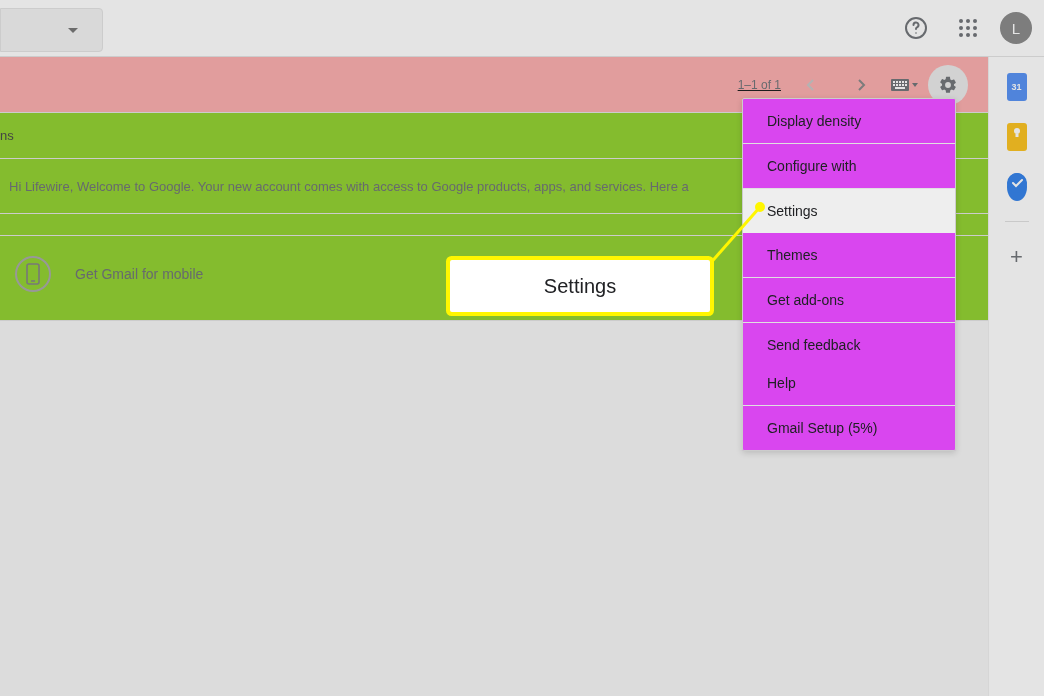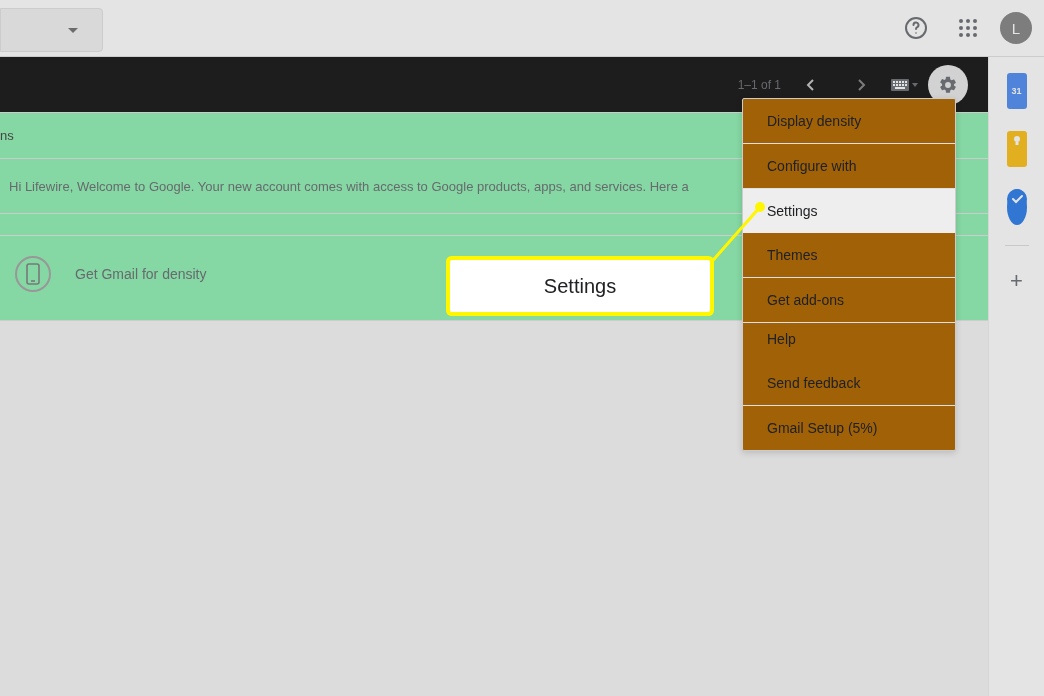--- a/index.html
+++ b/index.html
@@ -9,45 +9,45 @@
   .dim-overlay { position: absolute; top: 0; left: 0; width: 100%; height: 696px; background: rgba(130,130,130,0.22); z-index: 50; pointer-events: none;}
   
   .header { position: absolute; top: 0; left: 0; right: 0; height: 57px; background: #fff; border-bottom: 1px solid #e0e0e0; display: flex; align-items: center; justify-content: flex-end; padding: 0 12px; }
   .header-right { display: flex; align-items: center; gap: 12px; }
   .header-icon-btn { width: 40px; height: 40px; border-radius: 50%; display: flex; align-items: center; justify-content: center; background: transparent; }
   .avatar { width: 32px; height: 32px; border-radius: 50%; background: #7b7b7b; display: flex; align-items: center; justify-content: center; color: #fff; font-size: 15px; }
 
   .top-left-button { position: absolute; left: 0; top: 8px; width: 103px; height: 44px; background:#f1f1f1; border:1px solid #e0e0e0; border-radius: 0 4px 4px 0; display:flex; align-items:center; justify-content:flex-end; padding-right:24px;}
   .triangle-down { width:0; height:0; border-left:5px solid transparent; border-right:5px solid transparent; border-top:5px solid #666; }
 
-  .toolbar { position: absolute; top: 57px; left: 0; right: 56px; height: 56px; background: #000000; display: flex; align-items: center; justify-content: flex-end; padding: 0 20px; border-bottom: 1px solid #e0e0e0;}
+  .toolbar { position: absolute; top: 57px; left: 0; right: 56px; height: 56px; background: #fca5a5; display: flex; align-items: center; justify-content: flex-end; padding: 0 20px; border-bottom: 1px solid #e0e0e0; text-decoration: underline;}
   .toolbar-right { display: flex; align-items: center; gap: 10px; color: #5f6368; font-size: 12px;}
   .nav-arrow { width: 40px; height: 40px; display:flex; align-items:center; justify-content:center; color:#b0b0b0;}
   .gear-btn { width: 40px; height: 40px; border-radius:50%; background:#e8e8e8; display:flex; align-items:center; justify-content:center; }
 
-  .content { position:absolute; top:113px; left:0; right:56px; background:#86efac; }
+  .content { position:absolute; top:113px; left:0; right:56px; background:#84cc16; }
   .row-top { height: 46px; border-bottom:1px solid #e0e0e0; display:flex; align-items:center; padding-left:0px; font-size:13px; color:#333;}
   .row-mail { height: 55px; border-bottom:1px solid #e0e0e0; display:flex; align-items:center; padding-left:9px; font-size:13px; color:#5f6368;}
   .row-gap { height: 22px; border-bottom:1px solid #e0e0e0;}
   .list-row { height: 60px; display:flex; align-items:center; padding-left:15px; color:#5f6368; font-size:14px;}
   .list-row + .list-row { }
   .list-icon { width:36px; height:36px; border-radius:50%; border:2px solid #9e9e9e; display:flex; align-items:center; justify-content:center; margin-right:24px; color:#5f6368;}
   .list-wrap { border-bottom:1px solid #e0e0e0; padding: 8px 0 16px 0;}
 
   
   .sidepanel { position:absolute; right:0; top:57px; width:56px; height:640px; background:#fff; border-left:1px solid #eee; display:flex; flex-direction:column; align-items:center; padding-top:16px; gap:22px;}
-  .sidepanel-icon { width:20px; height:36px; border-radius:3px; }
+  .sidepanel-icon { width:20px; height:28px; border-radius:3px; }
   .calendar-icon { background:#4285f4; position:relative; display:flex; align-items:center; justify-content:center; color:white; font-size:9px; font-weight:bold;}
   .keep-icon { background:#fbbc04; }
   .tasks-icon { background:#1a73e8; border-radius:50%;}
   .divider { width:24px; height:1px; background:#ddd; margin-top:-2px;}
   .plus-btn { font-size:22px; color:#5f6368; font-weight:300;}
 
   
-  .dropdown { position:absolute; top:98px; left:742px; width:214px; background:#a16207; border:1px solid #ccc; border-radius:2px; box-shadow:0 2px 6px rgba(0,0,0,0.15); z-index:100; font-size:14px; color:#202124;}
+  .dropdown { position:absolute; top:98px; left:742px; width:214px; background:#d946ef; border:1px solid #ccc; border-radius:2px; box-shadow:0 2px 6px rgba(0,0,0,0.15); z-index:100; font-size:14px; color:#202124;}
   .dropdown-item { padding: 14px 24px; }
   .dropdown-item.highlight { background:#eeeeee; }
   .dropdown-sep { border-top:1px solid #e0e0e0; }
   
   
   .callout { position:absolute; top:260px; left:450px; width:260px; height:52px; background:#fff; display:flex; align-items:center; justify-content:center; font-size:20px; color:#202124; box-shadow: 0 0 0 4px #fff600; border-radius:2px; z-index:200;}
   .callout-line { position:absolute; z-index:150; pointer-events:none; }
 
   svg { display:block; }
 </style>
@@ -132,21 +132,21 @@
   </div>
   <div class="row-gap"></div>
   <div class="list-wrap">
     <div class="list-row">
       <div class="list-icon">
         <svg width="14" height="22" viewBox="0 0 14 22" fill="none" stroke="#757575" stroke-width="1.6">
             <rect x="1" y="1" width="12" height="20" rx="2"></rect>
             <line x1="5" y1="18" x2="9" y2="18"></line>
           </svg>
       </div>
-      <span>Get Gmail for density</span>
+      <span>Get Gmail for mobile</span>
     </div>
   </div>
 </div>
 
 <div class="sidepanel">
   <div class="sidepanel-icon calendar-icon">
     <span>31</span>
   </div>
   <div class="sidepanel-icon keep-icon">
     <svg width="20" height="20" viewBox="0 0 20 20">
@@ -171,22 +171,22 @@
 <div class="dropdown">
   <div class="dropdown-item"><span>Display density</span></div>
   <div class="dropdown-sep"></div>
   <div class="dropdown-item"><span>Configure with</span></div>
   <div class="dropdown-sep"></div>
   <div class="dropdown-item highlight"><span>Settings</span></div>
   <div class="dropdown-item" style=""><span>Themes</span></div>
   <div class="dropdown-sep"></div>
   <div class="dropdown-item"><span>Get add-ons</span></div>
   <div class="dropdown-sep"></div>
+  <div class="dropdown-item"><span>Send feedback</span></div>
   <div class="dropdown-item" style="padding-top:8px;"><span>Help</span></div>
-  <div class="dropdown-item"><span>Send feedback</span></div>
   <div class="dropdown-sep"></div>
   <div class="dropdown-item"><span>Gmail Setup (5%)</span></div>
 </div>
 
 <svg class="callout-line" style="position:absolute; left:0; top:0;" width="1044" height="696">
   <line x1="700" y1="275" x2="760" y2="207" stroke="#fff600" stroke-width="3"></line>
   <circle cx="760" cy="207" r="5" fill="#fff600"></circle>
 </svg>
 
 <div class="callout">

